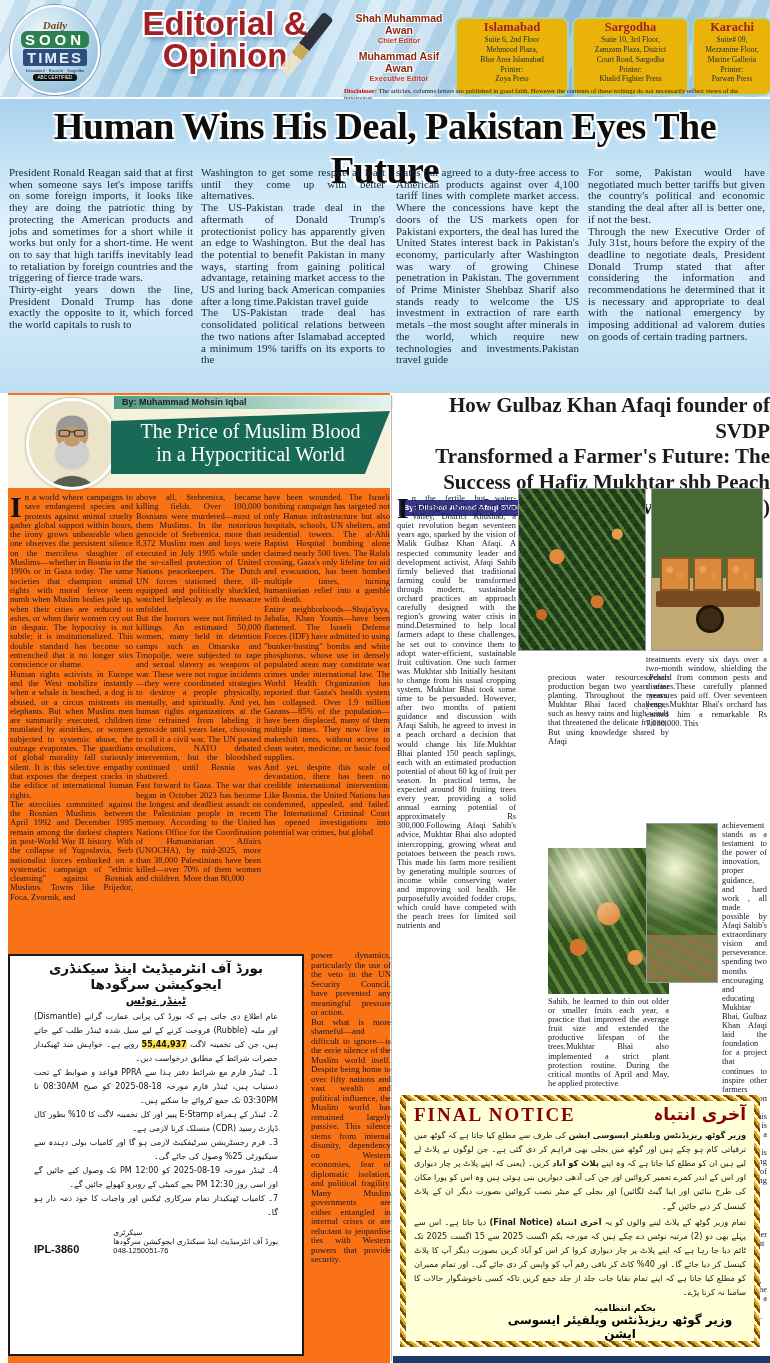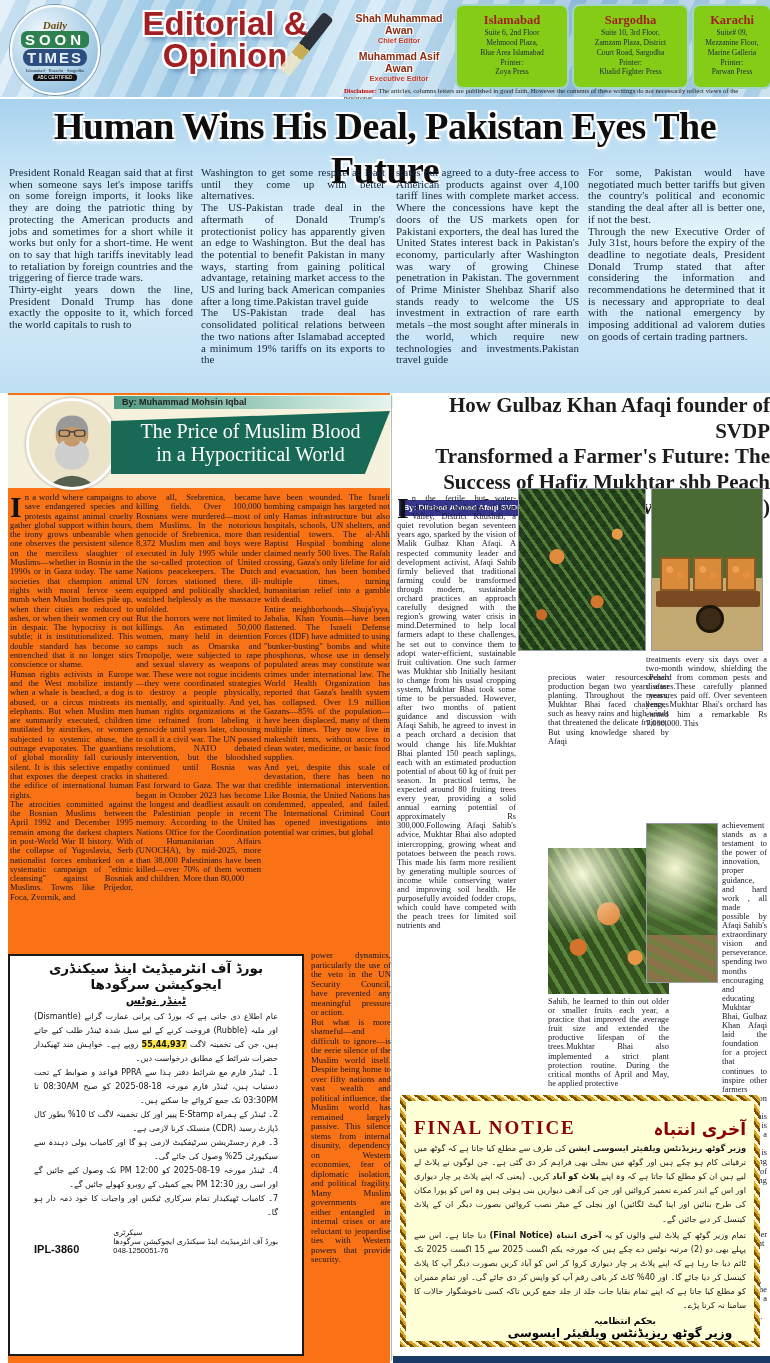--- a/index.html
+++ b/index.html
@@ -8,32 +8,32 @@
   .abs{position:absolute;}
   
   .hdr{left:0;top:0;width:770px;height:97px;
        background:linear-gradient(100deg,#dcedf8 0%,#9ecbe6 25%,#cfe7f5 48%,#8fb9d9 75%,#bcd9ec 100%);}
   .hdr-streaks{left:0;top:0;width:770px;height:97px;
        background:repeating-linear-gradient(115deg,rgba(255,255,255,.25) 0 14px,rgba(120,170,210,.18) 14px 28px);}
   .logo{left:10px;top:5px;width:86px;height:86px;border-radius:50%;background:radial-gradient(circle at 35% 30%,#eef7fc,#7fb4d8);
         border:2px solid #fff;box-shadow:0 0 0 1px #7797ad;display:flex;flex-direction:column;align-items:center;justify-content:center;overflow:hidden;}
   .logo .daily{font-style:italic;font-weight:bold;font-size:11px;color:#6b4d10;}
   .logo .soon{background:#2f8050;color:#fff;font-family:"Liberation Sans",sans-serif;font-weight:bold;font-size:15px;letter-spacing:4px;padding:0 4px;border-radius:6px;}
-  .logo .times{background:#2c4e7e;color:#e6ecf3;font-family:"Liberation Sans",sans-serif;font-weight:bold;font-size:15px;letter-spacing:2px;padding:0 4px;margin-top:1px;border-radius:8px;}
+  .logo .times{background:#2c4e7e;color:#e6ecf3;font-family:"Liberation Sans",sans-serif;font-weight:bold;font-size:15px;letter-spacing:2px;padding:0 4px;margin-top:1px;border-radius:2px;}
   .logo .cities{font-size:4.6px;color:#123;margin-top:2px;}
   .logo .abc{background:#111;color:#fff;font-size:4.6px;font-family:"Liberation Sans",sans-serif;padding:1px 5px;border-radius:3px;margin-top:1px;}
   .edop{left:100px;top:8px;width:250px;text-align:center;color:#a21f24;
         font-family:"Liberation Sans",sans-serif;font-weight:800;font-size:33px;line-height:.98;
         text-shadow:-2px -2px 0 #fff,2px -2px 0 #fff,-2px 2px 0 #fff,2px 2px 0 #fff,3px 4px 4px rgba(40,80,140,.55);}
   .pen{left:300px;top:8px;width:13px;height:72px;transform:rotate(38deg);
        background:linear-gradient(#15151d 0 55%,#caa53a 55% 72%,#efe5c6 72% 100%);border-radius:4px 4px 2px 2px;opacity:.85;}
   .editors{left:344px;top:12px;width:110px;text-align:center;font-family:"Liberation Sans",sans-serif;}
   .ed-name{font-weight:800;font-size:10.5px;color:#8a2a12;text-shadow:-1px -1px 0 #fff,1px -1px 0 #fff,-1px 1px 0 #fff,1px 1px 0 #fff;}
   .ed-title{font-weight:700;font-size:7.5px;color:#c0392b;margin-bottom:5px;text-shadow:0 0 2px #fff;}
-  .office{top:4px;height:74px;background:#84cc16;border:2px solid #9fd4c6;border-radius:8px;text-align:center;padding-top:7px;overflow:hidden;}
+  .office{top:17px;height:74px;background:#eab308;border:2px solid #9fd4c6;border-radius:8px;text-align:center;padding-top:1px;overflow:hidden;}
   .office .city{font-weight:bold;font-size:12.5px;color:#a02020;}
   .office .lines{font-size:7.6px;line-height:1.3;color:#1c2a3a;white-space:pre-line;}
   .off1{left:455px;width:110px;} .off2{left:572px;width:113px;} .off3{left:692px;width:76px;}
   .discl{left:344px;top:87px;width:424px;font-size:6.7px;color:#222;}
   .discl b{color:#c00;}
   
   .lead{left:0;top:99px;width:770px;height:294px;
         background:linear-gradient(180deg,#a8d2ee 0%,#e2f3fc 45%,#bfdff3 100%);}
   .lead-hl{left:0;top:5px;width:770px;text-align:center;font-weight:bold;font-size:38px;color:#0d0d0d;letter-spacing:-.5px;
         text-shadow:-2px -2px 0 #fff,2px -2px 0 #fff,-2px 2px 0 #fff,2px 2px 0 #fff,0 3px 5px rgba(255,255,255,.9);}
@@ -96,21 +96,21 @@
                    repeating-linear-gradient(60deg,rgba(150,210,100,.4) 0 4px,transparent 4px 11px),#33521f;}
   .pimg4{float:left;width:72px;height:160px;margin:2px 4px 2px 0;
         background:radial-gradient(circle at 40% 28%,rgba(255,255,220,.95),transparent 45%),
                    repeating-linear-gradient(25deg,rgba(90,140,60,.5) 0 5px,transparent 5px 12px),
                    linear-gradient(#46652e 0 70%,#8a7348 70% 100%);border:1px solid #99a;box-sizing:border-box;}
   
   .fn{left:7px;top:702px;width:360px;height:252px;background:#ffffd8;box-sizing:border-box;
       border:6px solid #c9a02a;
       border-image:repeating-linear-gradient(45deg,#7a4e00 0 3px,#d9a520 3px 6px,#fff3c0 6px 9px) 8;
       padding:3px 8px;direction:rtl;font-family:"DejaVu Sans",sans-serif;overflow:hidden;}
-  .fn-titles{display:flex;justify-content:space-between;align-items:flex-end;direction:ltr;margin-top:13px;}
+  .fn-titles{display:flex;justify-content:space-between;align-items:flex-start;direction:ltr;}
   .fn-en{font-family:"Liberation Serif",serif;font-weight:bold;font-size:19px;color:#8b0000;letter-spacing:2px;}
   .fn-ur{font-weight:bold;font-size:17px;color:#8b0000;}
   .fn-body{font-size:8.2px;line-height:1.72;color:#1a1a1a;text-align:justify;margin-top:2px;}
   .fn-body b{font-weight:bold;}
   .fn-sign-title{font-size:9px;margin:4px 90px 0 0;font-weight:bold;}
   .fn-sign-name{font-size:12px;font-weight:bold;text-align:center;margin-left:80px;}
   .fn-phones{direction:ltr;text-align:center;font-family:"Liberation Serif",serif;font-weight:bold;font-size:13px;color:#111;margin-right:70px;}
   
   .vdiv{left:391px;top:395px;width:1px;height:966px;background:#b9b9b9;}
   .botbar{left:393px;top:1356px;width:377px;height:7px;background:#1b3a66;}

